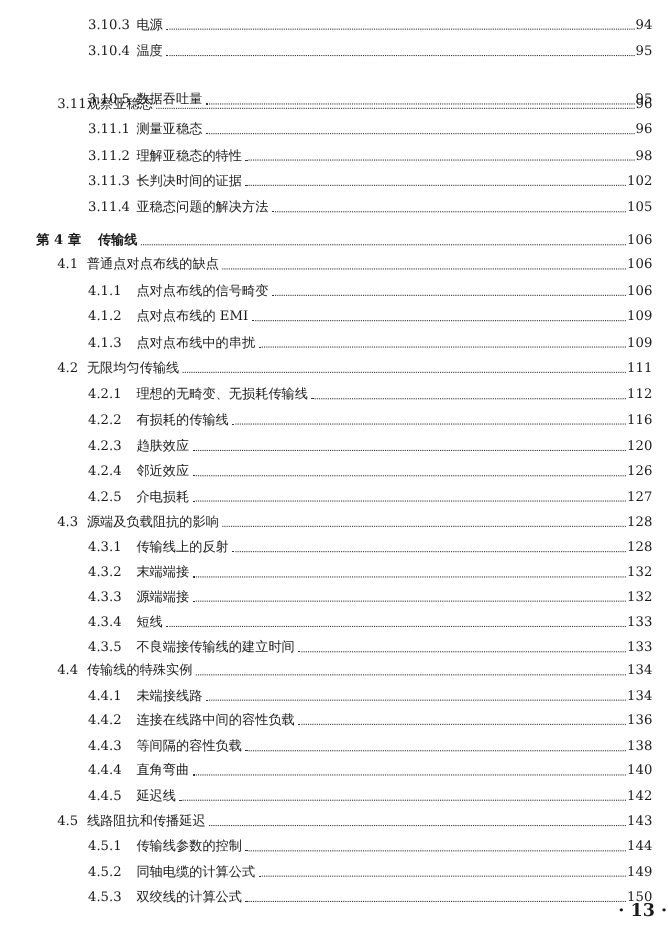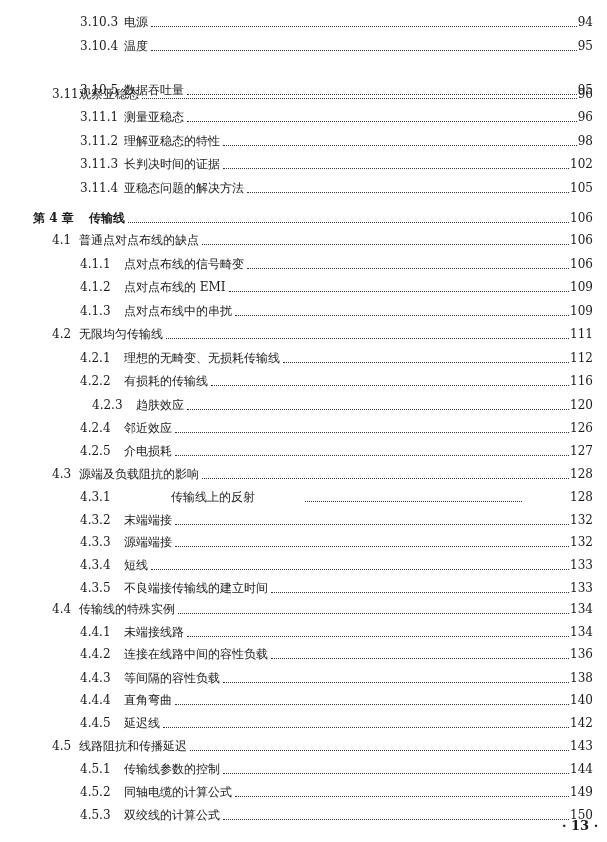--- a/index.html
+++ b/index.html
@@ -17,21 +17,21 @@
   .dots {
     flex: 1; margin: 0 1px 0 3px; height: 1px; align-self: flex-end; margin-bottom: 5px;
     border-bottom: 1.5px dotted #333;
   }
   .page { white-space: nowrap; text-align: right; }
   .lvl1 .num { width: 56px; font-weight: bold; }
   .lvl1 .title { font-weight: bold; }
   .lvl2 .num { width: 27px; }
   .lvl3 .num { width: 44px; }
   .footer {
-    position: absolute; left: 562px; top: 818px; font-size: 13px; font-weight: bold;
+    position: absolute; left: 562px; top: 818px; font-size: 16px; font-weight: bold;
   }
 </style>
 </head>
 <body>
 
 <div class="toc" id="toc">
     <div class="entry lvl3" style="left: 80px; top: 12px;">
       <span class="num">3.10.3</span>
       <span class="title">电源</span>
       <span class="dots"></span>
@@ -120,21 +120,21 @@
       <span class="title">理想的无畸变、无损耗传输线</span>
       <span class="dots"></span>
       <span class="page">112</span>
     </div>
     <div class="entry lvl3" style="left: 80px; top: 371px;">
       <span class="num">4.2.2</span>
       <span class="title">有损耗的传输线</span>
       <span class="dots"></span>
       <span class="page">116</span>
     </div>
-    <div class="entry lvl3" style="left: 80px; top: 395px; margin-left: 12px;">
+    <div class="entry lvl3" style="left: 80px; top: 395px;">
       <span class="num">4.2.3</span>
       <span class="title">趋肤效应</span>
       <span class="dots"></span>
       <span class="page">120</span>
     </div>
     <div class="entry lvl3" style="left: 80px; top: 418px;">
       <span class="num">4.2.4</span>
       <span class="title">邻近效应</span>
       <span class="dots"></span>
       <span class="page">126</span>
@@ -144,21 +144,21 @@
       <span class="title">介电损耗</span>
       <span class="dots"></span>
       <span class="page">127</span>
     </div>
     <div class="entry lvl2" style="left: 52px; top: 464px; justify-content: space-between;">
       <span class="num">4.3</span>
       <span class="title">源端及负载阻抗的影响</span>
       <span class="dots"></span>
       <span class="page">128</span>
     </div>
-    <div class="entry lvl3" style="left: 80px; top: 487px; gap: 47px;">
+    <div class="entry lvl3" style="left: 80px; top: 487px;">
       <span class="num">4.3.1</span>
       <span class="title">传输线上的反射</span>
       <span class="dots"></span>
       <span class="page">128</span>
     </div>
     <div class="entry lvl3" style="left: 80px; top: 510px;">
       <span class="num">4.3.2</span>
       <span class="title">末端端接</span>
       <span class="dots"></span>
       <span class="page">132</span>

